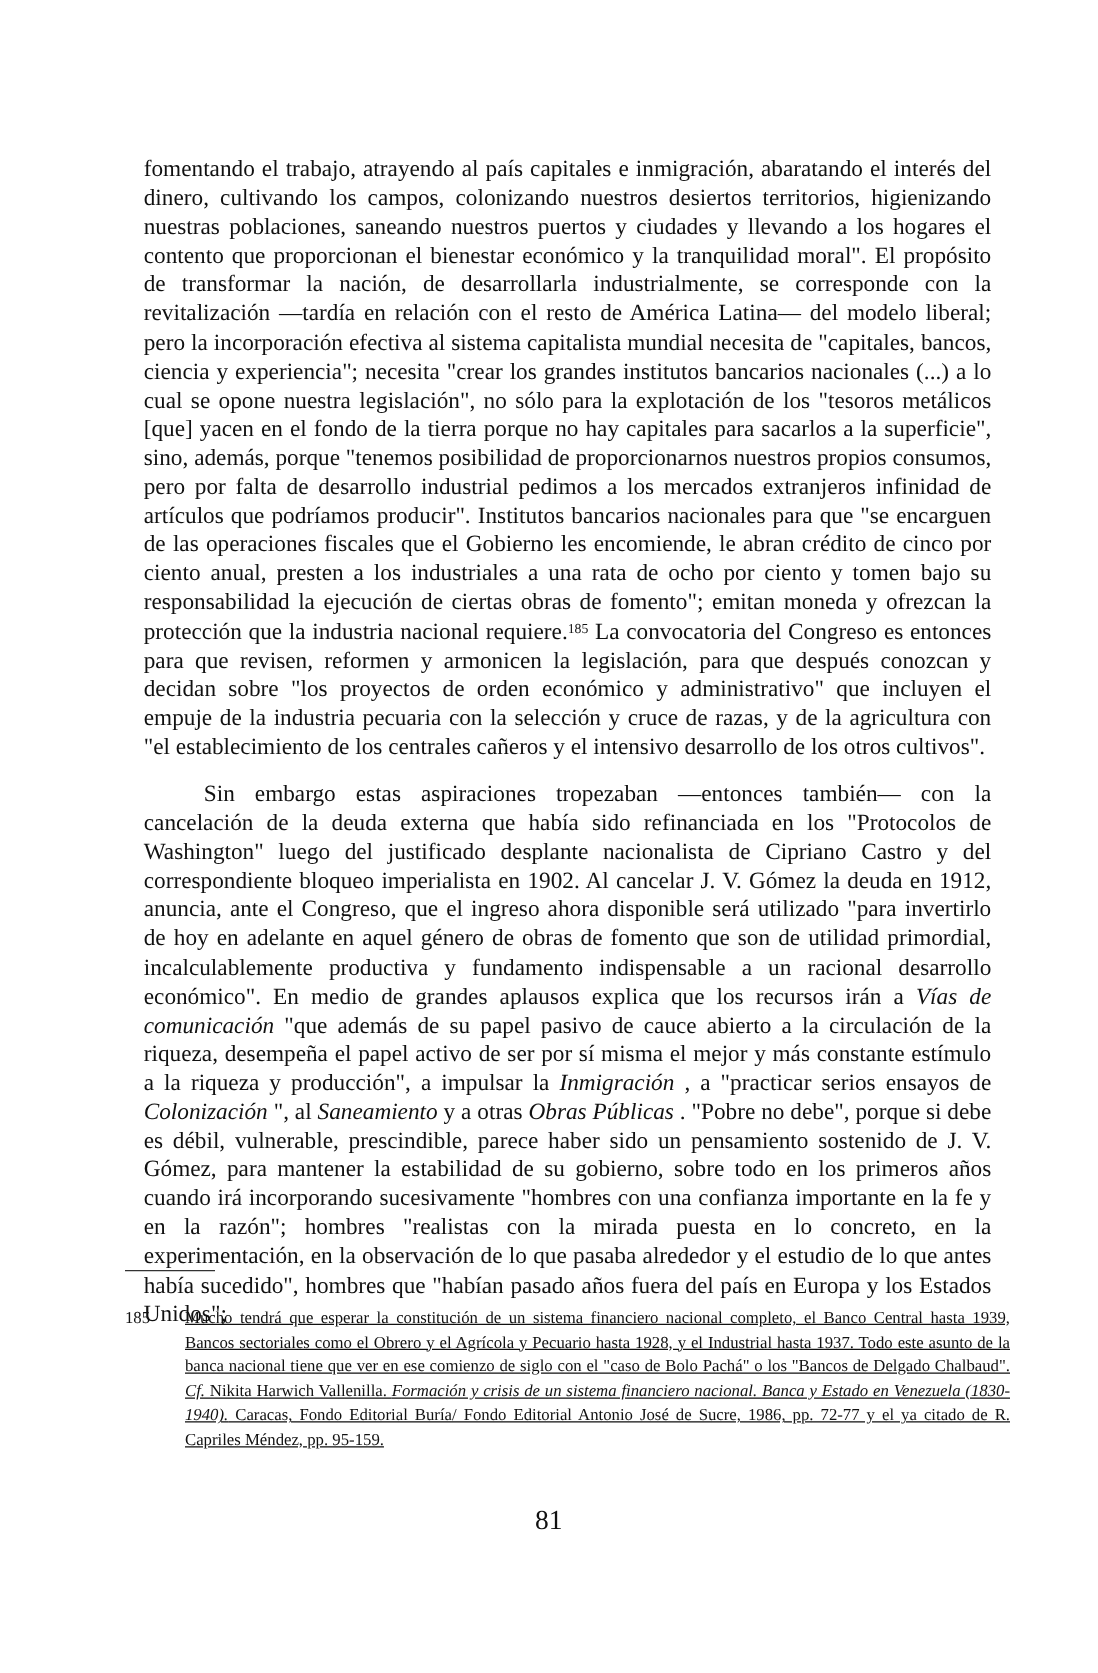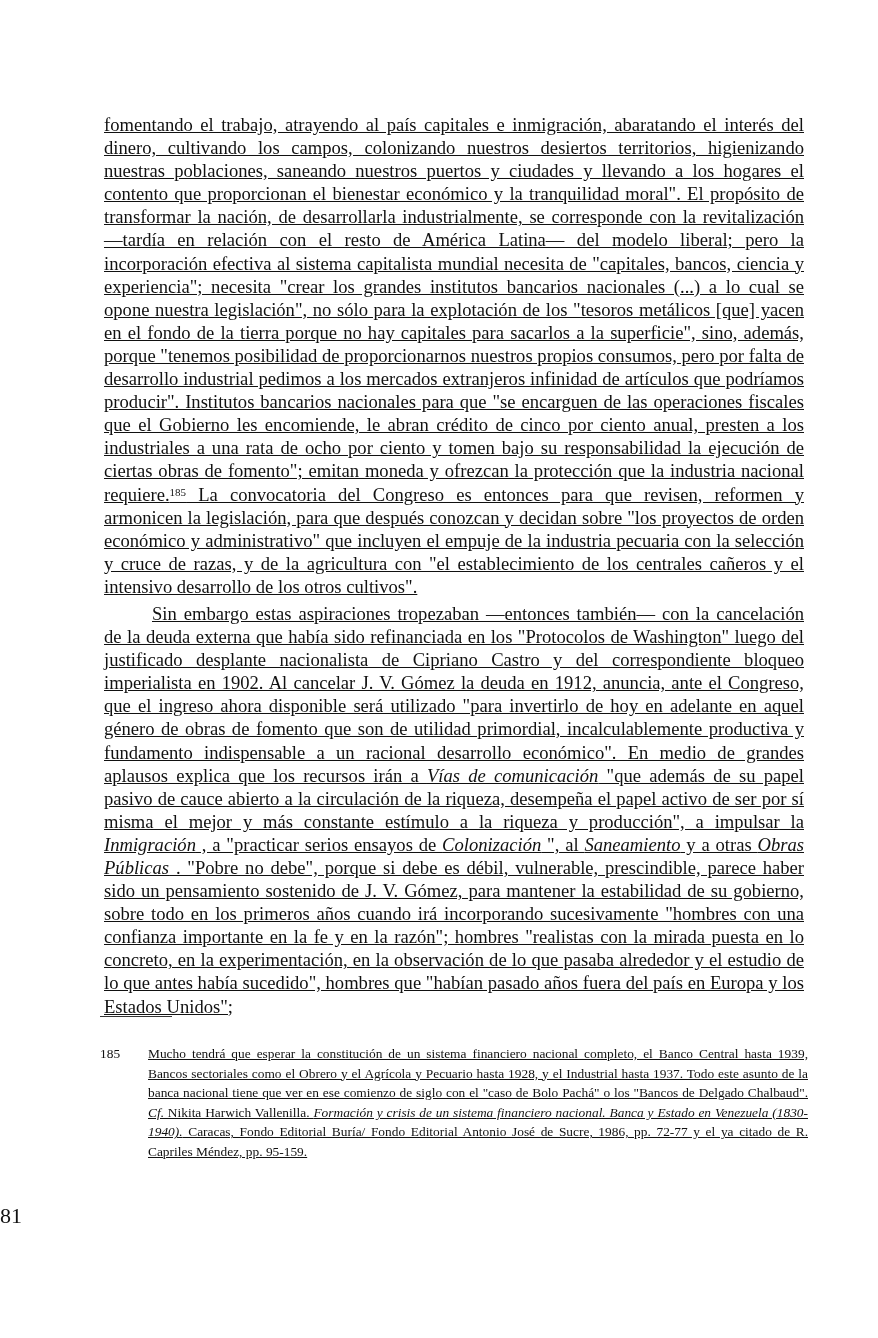--- a/index.html
+++ b/index.html
@@ -1,27 +1,27 @@
 <!DOCTYPE html>
 <html><head>
 <meta charset="utf-8">
 <style>
   html, body { margin: 0; padding: 0; background: #ffffff; }
   body { width: 878px; height: 1338px; position: relative; overflow: hidden; color: #111; }
   .page { position: absolute; left: 100px; top: 109px; width: 708px; font-family: "Liberation Serif", serif; }
-  .body-text { font-size: 18.6px; line-height: 23.1px; text-align: justify; margin: 4px; text-decoration: underline; }
+  .body-text { font-size: 18.6px; line-height: 23.1px; text-align: justify; margin: 15px; }
   .body-text + .body-text { text-indent: 48px; }
   .body-text i { font-style: italic; }
   sup.fnref { font-size: 11px; vertical-align: 5px; line-height: 0; }
   .rule { position: absolute; left: 100px; top: 1016px; width: 72px; height: 0; border-top: 1px solid #333; }
   .footnotes { position: absolute; left: 100px; top: 1044px; width: 708px; font-family: "Liberation Serif", serif; font-size: 13.4px; line-height: 19.6px; }
   .footnote { display: flex; }
   .fn-num { width: 48px; flex: 0 0 48px; }
   .fn-text { flex: 1; text-align: justify; text-decoration: underline; }
-  .page-number { position: absolute; left: 0; width: 878px; top: 1203px; text-align: left; font-family: "Liberation Serif", serif; font-size: 22px; }
+  .page-number { position: absolute; left: 0; width: 878px; top: 1203px; text-align: center; font-family: "Liberation Serif", serif; font-size: 22px; }
 </style>
 </head>
 <body>
 
 <div class="page">
   <p class="body-text"><span>fomentando el trabajo, atrayendo al país capitales e inmigración, abaratando el interés del dinero, cultivando los campos, colonizando nuestros desiertos territorios, higienizando nuestras poblaciones, saneando nuestros puertos y ciudades y llevando a los hogares el contento que proporcionan el bienestar económico y la tranquilidad moral". El propósito de transformar la nación, de desarrollarla industrialmente, se corresponde con la revitalización —tardía en relación con el resto de América Latina— del modelo liberal; pero la incorporación efectiva al sistema capitalista mundial necesita de "capitales, bancos, ciencia y experiencia"; necesita "crear los grandes institutos bancarios nacionales (...) a lo cual se opone nuestra legislación", no sólo para la explotación de los "tesoros metálicos [que] yacen en el fondo de la tierra porque no hay capitales para sacarlos a la superficie", sino, además, porque "tenemos posibilidad de proporcionarnos nuestros propios consumos, pero por falta de desarrollo industrial pedimos a los mercados extranjeros infinidad de artículos que podríamos producir". Institutos bancarios nacionales para que "se encarguen de las operaciones fiscales que el Gobierno les encomiende, le abran crédito de cinco por ciento anual, presten a los industriales a una rata de ocho por ciento y tomen bajo su responsabilidad la ejecución de ciertas obras de fomento"; emitan moneda y ofrezcan la protección que la industria nacional requiere.</span><sup class="fnref">185</sup><span> La convocatoria del Congreso es entonces para que revisen, reformen y armonicen la legislación, para que después conozcan y decidan sobre "los proyectos de orden económico y administrativo" que incluyen el empuje de la industria pecuaria con la selección y cruce de razas, y de la agricultura con "el establecimiento de los centrales cañeros y el intensivo desarrollo de los otros cultivos".</span></p>
   <p class="body-text"><span>Sin embargo estas aspiraciones tropezaban —entonces también— con la cancelación de la deuda externa que había sido refinanciada en los "Protocolos de Washington" luego del justificado desplante nacionalista de Cipriano Castro y del correspondiente bloqueo imperialista en 1902. Al cancelar J. V. Gómez la deuda en 1912, anuncia, ante el Congreso, que el ingreso ahora disponible será utilizado "para invertirlo de hoy en adelante en aquel género de obras de fomento que son de utilidad primordial, incalculablemente productiva y fundamento indispensable a un racional desarrollo económico". En medio de grandes aplausos explica que los recursos irán a </span><i>Vías de comunicación</i><span> "que además de su papel pasivo de cauce abierto a la circulación de la riqueza, desempeña el papel activo de ser por sí misma el mejor y más constante estímulo a la riqueza y producción", a impulsar la </span><i>Inmigración</i><span> , a "practicar serios ensayos de </span><i>Colonización</i><span> ", al </span><i>Saneamiento</i><span> y a otras </span><i>Obras Públicas</i><span> . "Pobre no debe", porque si debe es débil, vulnerable, prescindible, parece haber sido un pensamiento sostenido de J. V. Gómez, para mantener la estabilidad de su gobierno, sobre todo en los primeros años cuando irá incorporando sucesivamente "hombres con una confianza importante en la fe y en la razón"; hombres "realistas con la mirada puesta en lo concreto, en la experimentación, en la observación de lo que pasaba alrededor y el estudio de lo que antes había sucedido", hombres que "habían pasado años fuera del país en Europa y los Estados Unidos";</span></p>
 </div>
 
 <div class="rule"></div>

